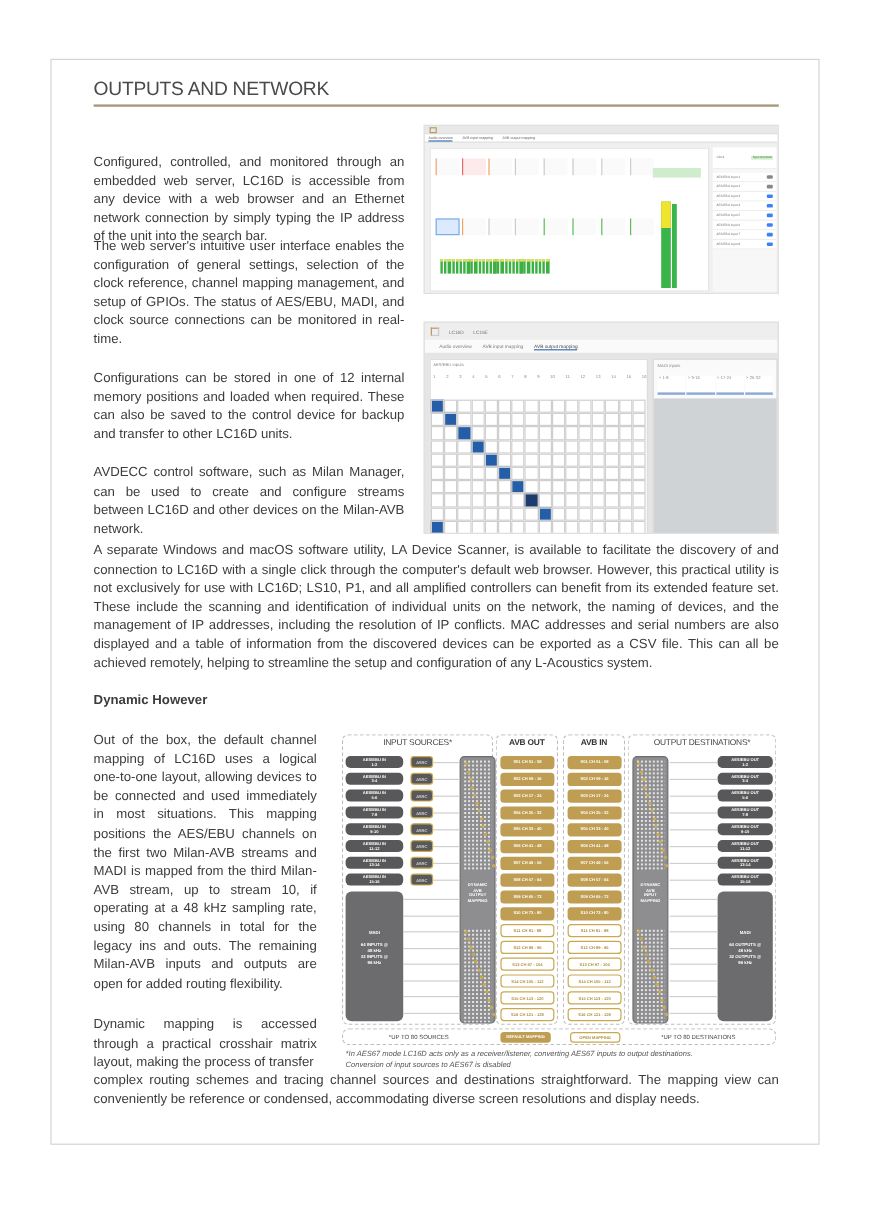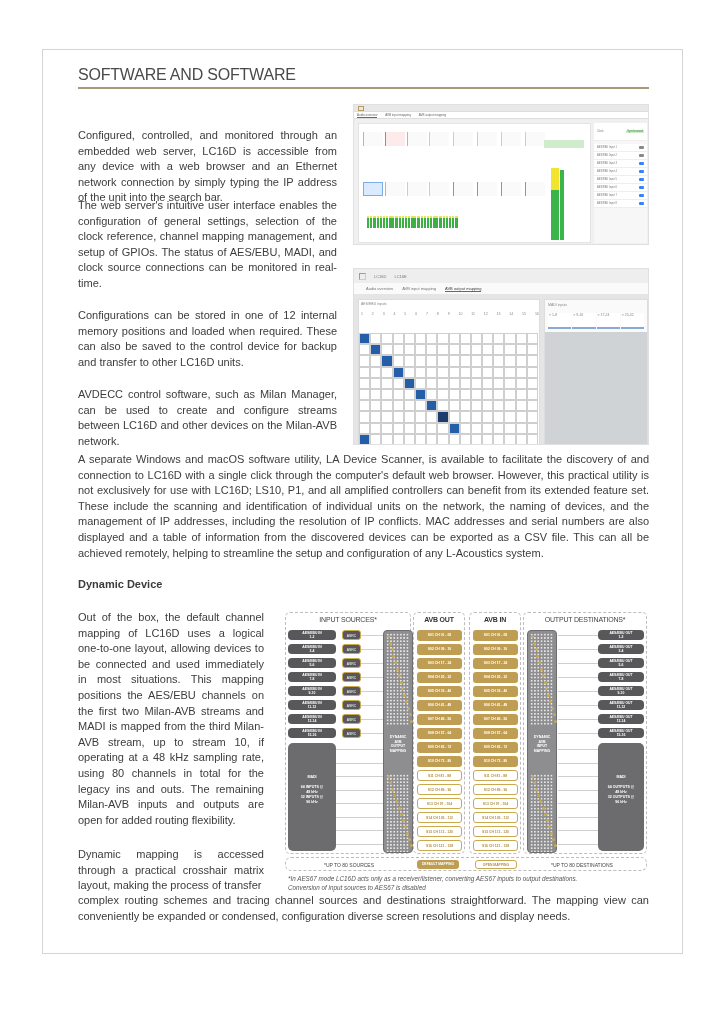--- a/index.html
+++ b/index.html
@@ -67,21 +67,21 @@
   .footer-box { position: absolute; left: 0; top: 245px; width: 362px; height: 14px; border: 1px dashed #bdbdbd; border-radius: 6px; background: #fff; }
   .footer-text { position: absolute; top: 4px; font-size: 5px; color: #444; }
   .footer-btn { position: absolute; top: 2px; width: 42px; height: 9px; border-radius: 3px; font-size: 3.4px; line-height: 9px; text-align: center; font-weight: bold; }
   .footnote { position: absolute; left: 288px; top: 875px; font-size: 6.3px; line-height: 8.8px; font-style: italic; color: #555; }
 </style>
 </head>
 <body>
 
 <div class="page-frame"></div>
 
-<div class="title">SOFTWARE AND SOFTWARE</div>
+<div class="title">OUTPUTS AND NETWORK</div>
 <div class="title-rule"></div>
 
 <div class="para" style="left:78px; top:128px; width:259px;">Configured, controlled, and monitored through an embedded web server, LC16D is accessible from any device with a web browser and an Ethernet network connection by simply typing the IP address of the unit into the search bar.</div>
 <div class="para" style="left:78px; top:198px; width:259px;">The web server's intuitive user interface enables the configuration of general settings, selection of the clock reference, channel mapping management, and setup of GPIOs. The status of AES/EBU, MADI, and clock source connections can be monitored in real-time.</div>
 <div class="para" style="left:78px; top:308px; width:259px;">Configurations can be stored in one of 12 internal memory positions and loaded when required. These can also be saved to the control device for backup and transfer to other LC16D units.</div>
 <div class="para" style="left:78px; top:387px; width:259px;">AVDECC control software, such as Milan Manager, can be used to create and configure streams between LC16D and other devices on the Milan-AVB network.</div>
 
 <div class="shot shot1">
   <div class="s1-top">
     <div class="s1-logo"></div>
@@ -412,24 +412,24 @@
         <div class="madi-col">&gt; 9-16</div>
         <div class="madi-col">&gt; 17-24</div>
         <div class="madi-col">&gt; 25-32</div>
       </div>
     </div>
   </div>
 </div>
 
 <div class="para" style="left:78px; top:452px; width:571px;">A separate Windows and macOS software utility, LA Device Scanner, is available to facilitate the discovery of and connection to LC16D with a single click through the computer's default web browser. However, this practical utility is not exclusively for use with LC16D; LS10, P1, and all amplified controllers can benefit from its extended feature set. These include the scanning and identification of individual units on the network, the naming of devices, and the management of IP addresses, including the resolution of IP conflicts. MAC addresses and serial numbers are also displayed and a table of information from the discovered devices can be exported as a CSV file. This can all be achieved remotely, helping to streamline the setup and configuration of any L-Acoustics system.</div>
 
-<div class="subhead">Dynamic Device</div>
+<div class="subhead">Dynamic However</div>
 <div class="para" style="left:78px; top:610px; width:186px;">Out of the box, the default channel mapping of LC16D uses a logical one-to-one layout, allowing devices to be connected and used immediately in most situations. This mapping positions the AES/EBU channels on the first two Milan-AVB streams and MADI is mapped from the third Milan-AVB stream, up to stream 10, if operating at a 48 kHz sampling rate, using 80 channels in total for the legacy ins and outs. The remaining Milan-AVB inputs and outputs are open for added routing flexibility.</div>
 <div class="para" style="left:78px; top:847px; width:186px;">Dynamic mapping is accessed through a practical crosshair matrix layout, making the process of transfer</div>
-<div class="para" style="left:78px; top:893px; width:571px;">complex routing schemes and tracing channel sources and destinations straightforward. The mapping view can conveniently be expanded or condensed, configuration diverse screen resolutions and display needs.</div>
+<div class="para" style="left:78px; top:893px; width:571px;">complex routing schemes and tracing channel sources and destinations straightforward. The mapping view can conveniently be reference or condensed, accommodating diverse screen resolutions and display needs.</div>
 
 <div class="diagram">
   <div class="col-box" style="left:0; top:0; width:126px; height:242px;">
     <div class="col-title">INPUT SOURCES*</div>
   </div>
   <div class="col-box" style="left:128px; top:0; width:52px; height:242px;">
     <div class="col-title gold">AVB OUT</div>
   </div>
   <div class="col-box" style="left:184px; top:0; width:52px; height:242px;">
     <div class="col-title gold">AVB IN</div>

